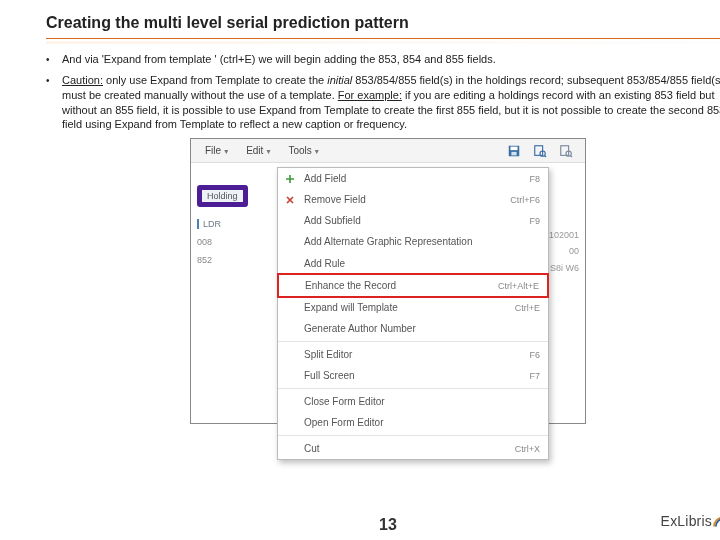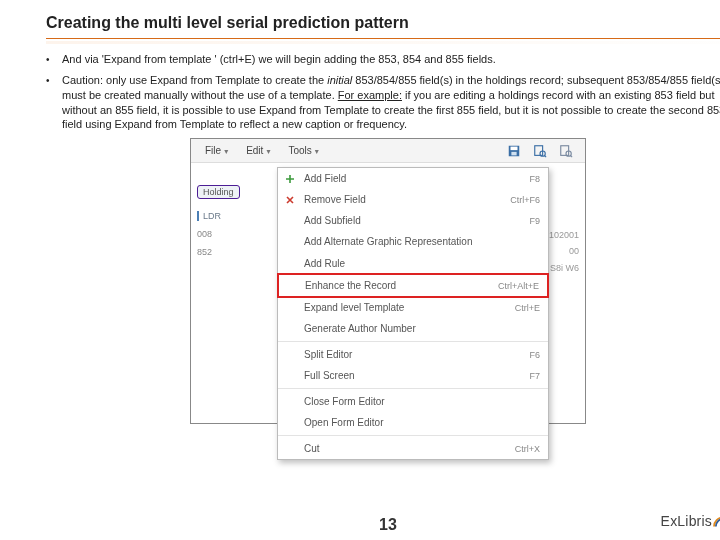--- a/index.html
+++ b/index.html
@@ -47,21 +47,21 @@
   .bullet-dot {
     width: 16px;
     flex: 0 0 16px;
     text-align: left;
     font-size: 10px;
     padding-top:1px;
   }
   .bullet-text {
     flex: 1;
   }
-  .caution { }
+  .caution { text-decoration: underline; }
   .initial { font-style: italic; }
   .forex { text-decoration: underline; }
 
   .screenshot-wrap {
     width: 396px;
     margin: 6px auto 0 auto;
     border: 1px solid #888;
     background: #ec4899;
     position: relative;
     font-family: Arial, sans-serif;
@@ -98,21 +98,21 @@
   .ss-left {
     flex:0 0 84px;
     border-right:none;
     font-size:9px;
     color:#777;
     padding:22px 4px 4px 6px;
     filter: blur(0.4px);
   }
   .ss-left .tag {
     background:#eef2f6;
-    border:1px solid #4c1d95;
+    border:5px solid #4c1d95;
     border-radius:3px;
     padding:1px 5px;
     font-size:9px;
     color:#555;
     display:inline-block;
   }
   .ss-left .ldr { margin-top:12px; color:#6b7a8a; border-left:2px solid #4b7fb5; padding-left:4px;}
   .ss-left .row { margin-top:8px; color:#888;}
   .ss-menu {
     position:absolute;
@@ -277,21 +277,21 @@
         <div class="mi">
           <span>Add Rule</span>
         </div>
         <div class="hl">
           <div class="mi" style="filter:none;">
             <span>Enhance the Record</span>
               <span class="sc">Ctrl+Alt+E</span>
           </div>
         </div>
         <div class="mi">
-          <span>Expand level Template</span>
+          <span>Expand will Template</span>
             <span class="sc">Ctrl+E</span>
         </div>
         <div class="mi">
           <span>Generate Author Number</span>
         </div>
         <div class="sep"></div>
         <div class="mi">
           <span>Split Editor</span>
             <span class="sc">F6</span>
         </div>

